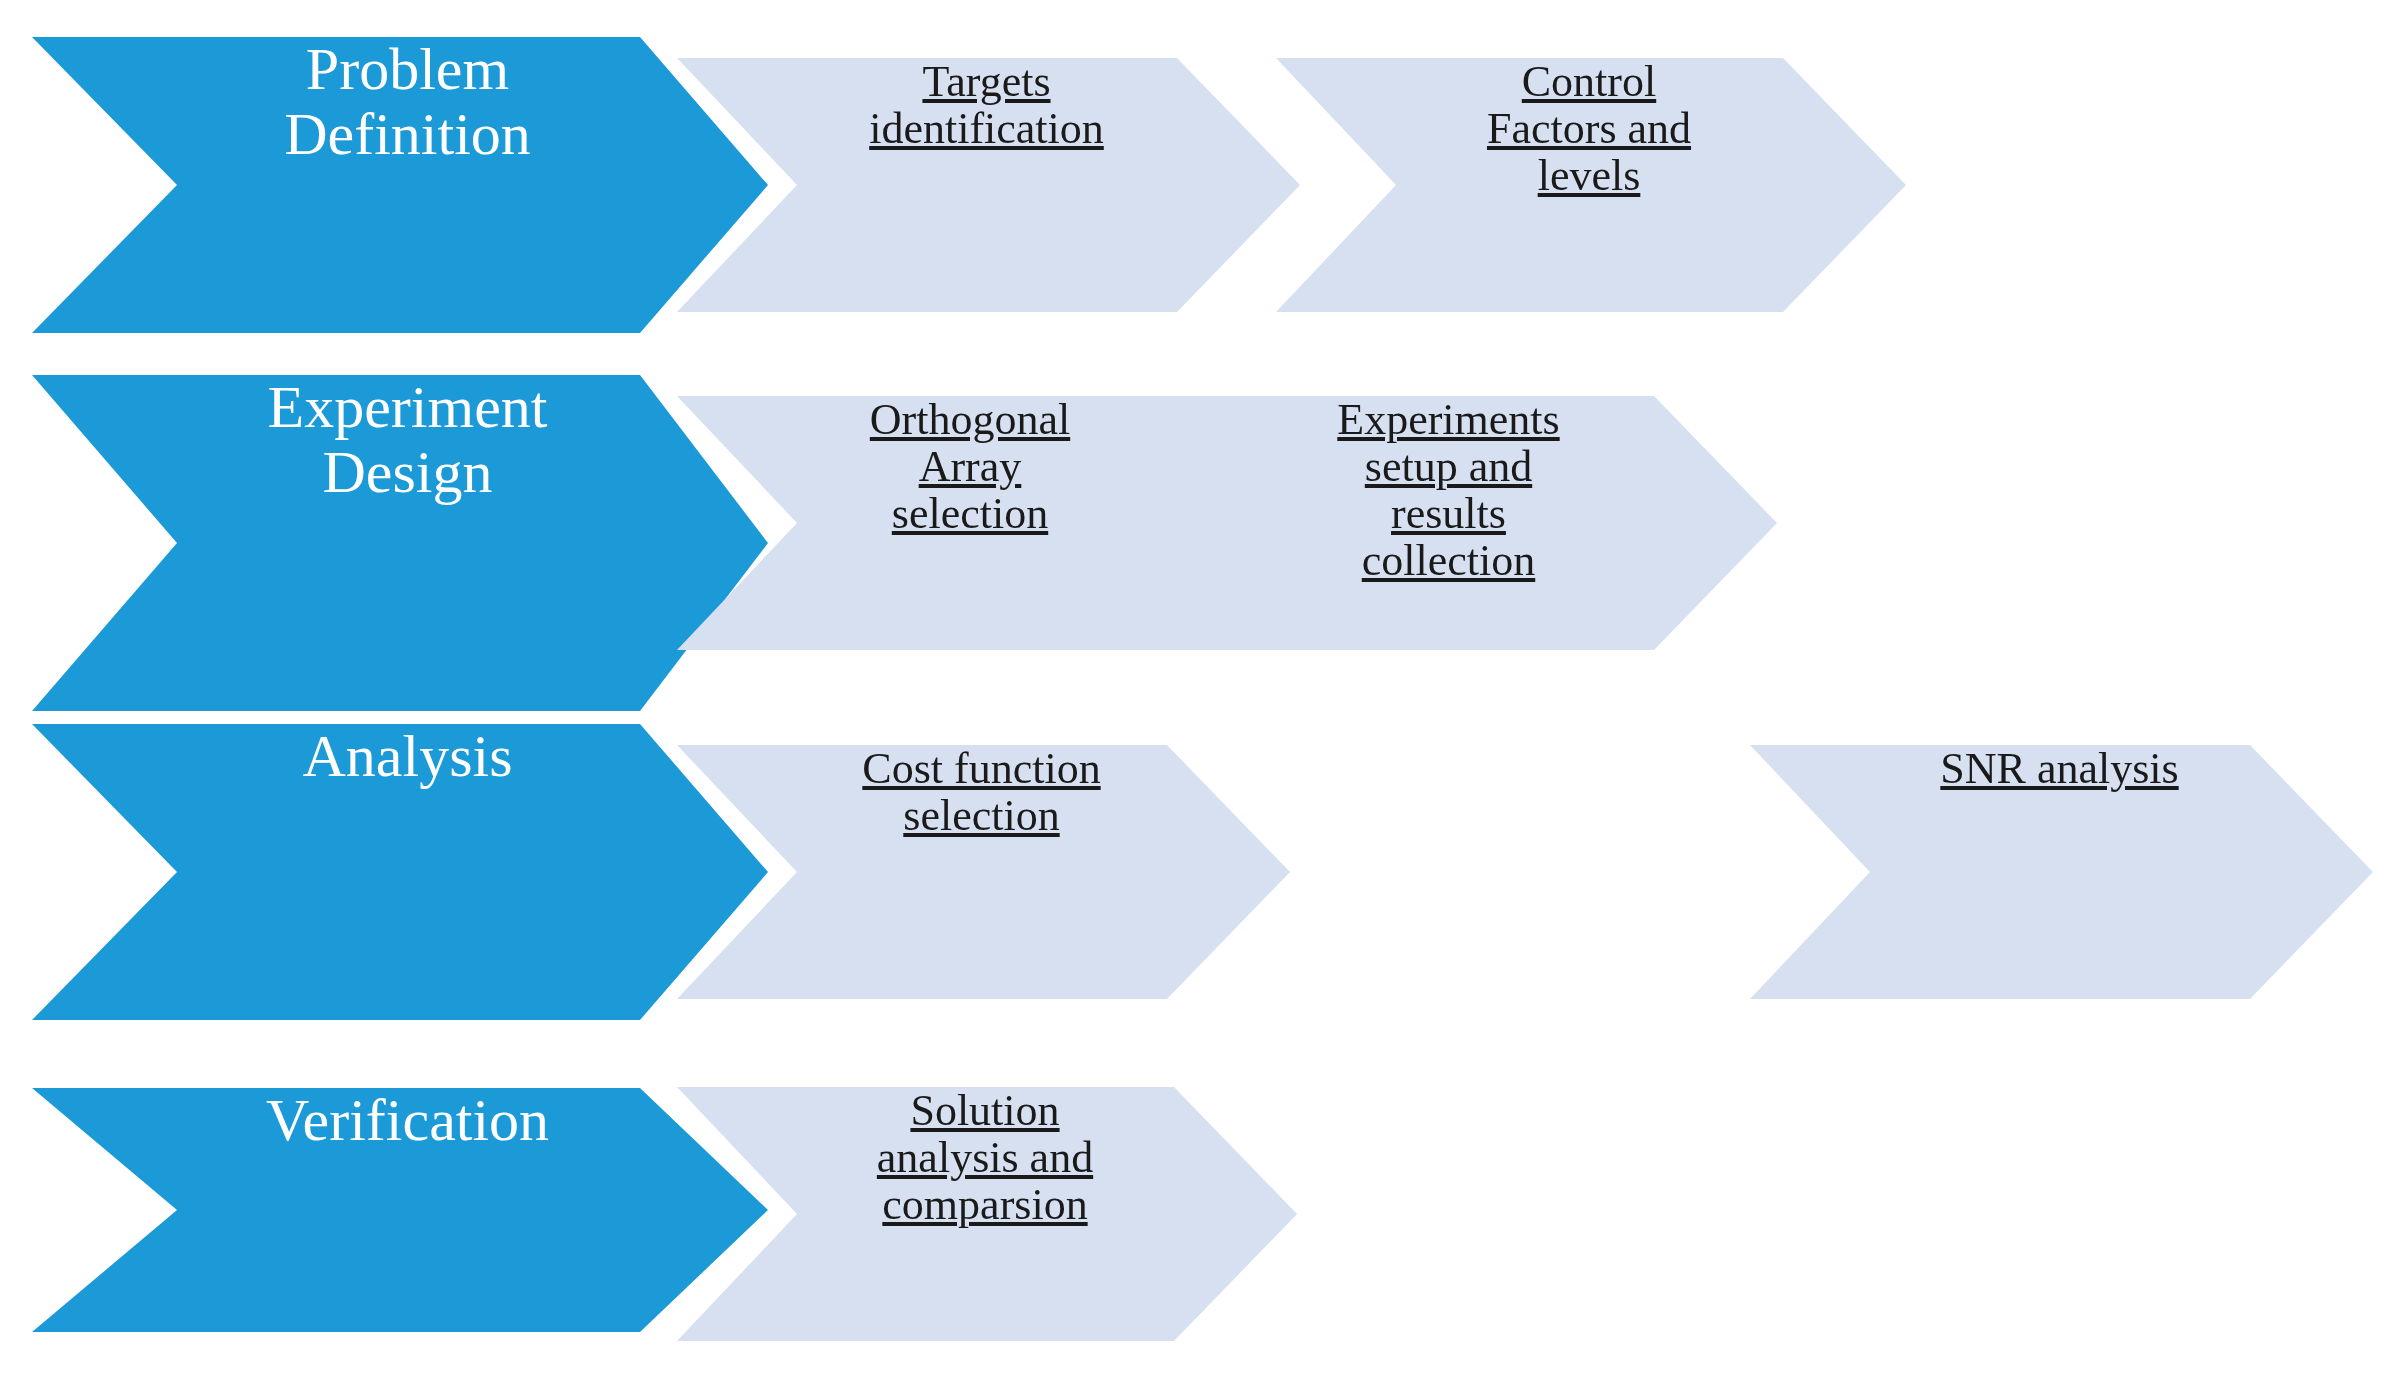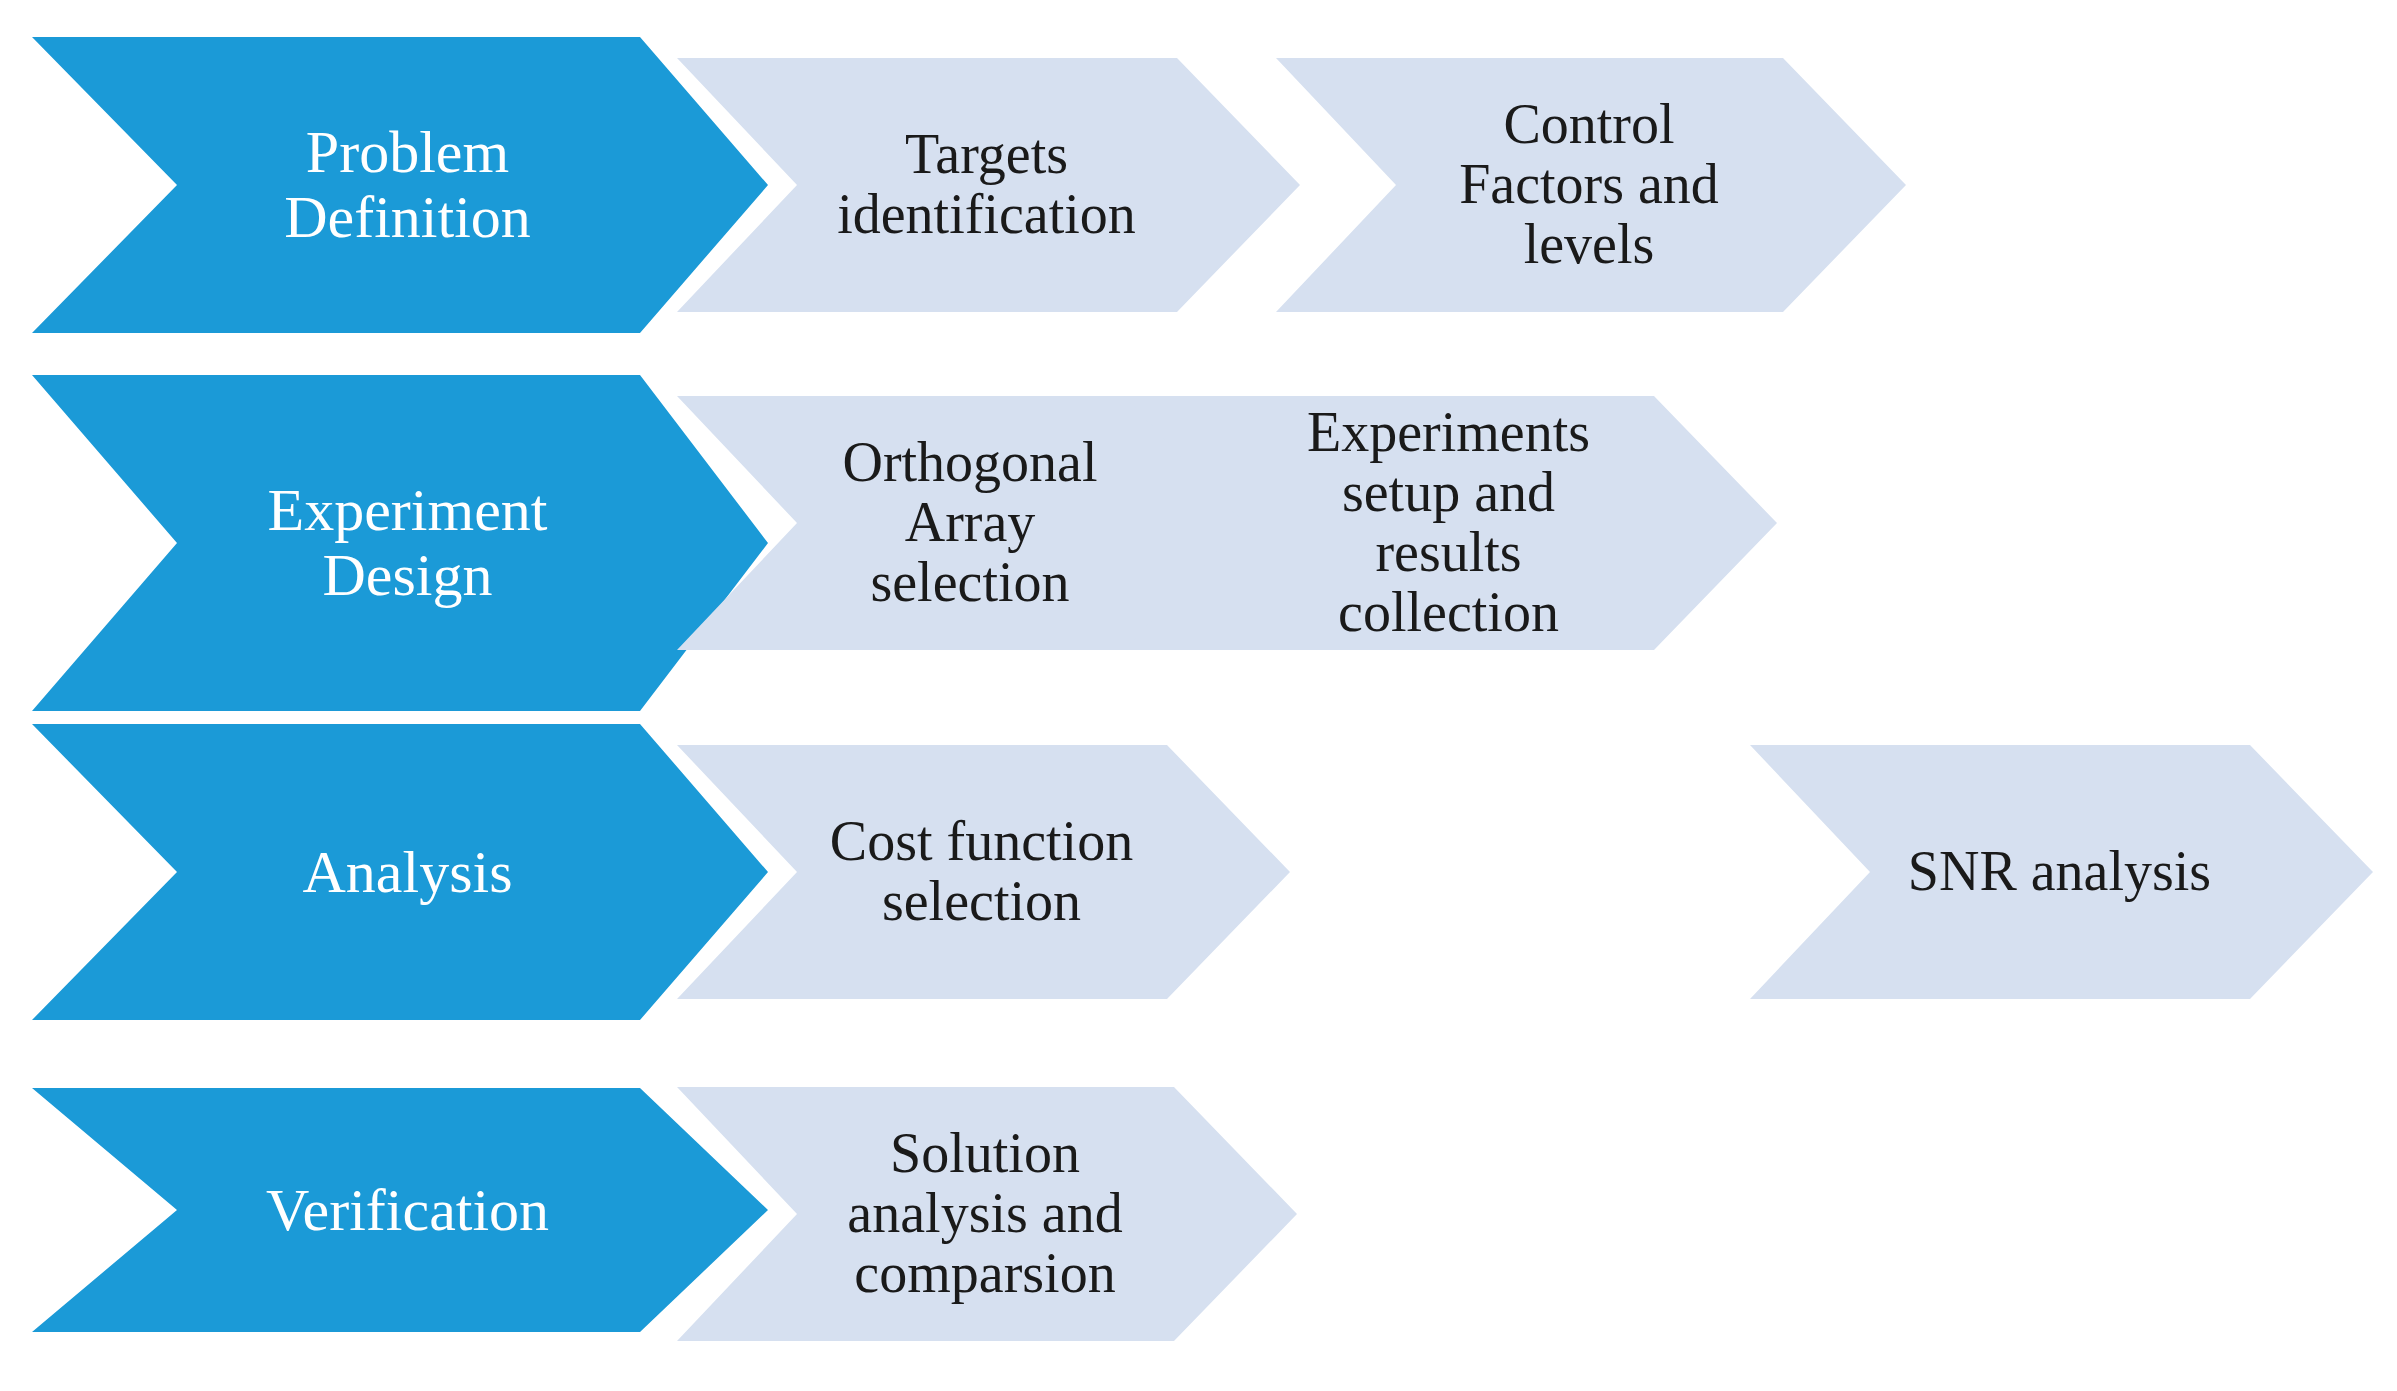--- a/index.html
+++ b/index.html
@@ -11,21 +11,20 @@
     position: relative;
     width: 2397px;
     height: 1391px;
     background: var(--bg, #ffffff);
     overflow: hidden;
     font-family: "Liberation Serif", "DejaVu Serif", serif;
   }
   .chev {
     position: absolute;
     display: flex;
-    align-items: center;
     justify-content: center;
     text-align: center;
     box-sizing: border-box;
     white-space: pre-line;
   }
   .chev .lbl {
     width: 100%;
     text-align: center;
   }
   .chev.stage {
@@ -36,22 +35,23 @@
     padding-right: 135px;
     font-size: 60px;
     line-height: 1.08;
   }
   .chev.step {
     background: var(--step-fill, #d6e0f0);
     color: var(--step-text, #1a1a1a);
     clip-path: polygon(0 0, calc(100% - 123px) 0, 100% 50%, calc(100% - 123px) 100%, 0 100%, 120px 50%);
     padding-left: 126px;
     padding-right: 130px;
-    font-size: 56px;
+    font-size: 44px;
     line-height: 1.07;
+    text-decoration: underline;
   }
 </style>
 </head>
 <body>
 
 <div id="canvas" style="--bg: #ffffff; --stage-fill: #1b9ad7; --stage-text: #ffffff; --step-fill: #d6e0f0; --step-text: #1a1a1a;">
 
   <div class="chev stage" style="left:32px; top:37px; width:736px; height:296px;">
     <span class="lbl">Problem
 Definition</span>

